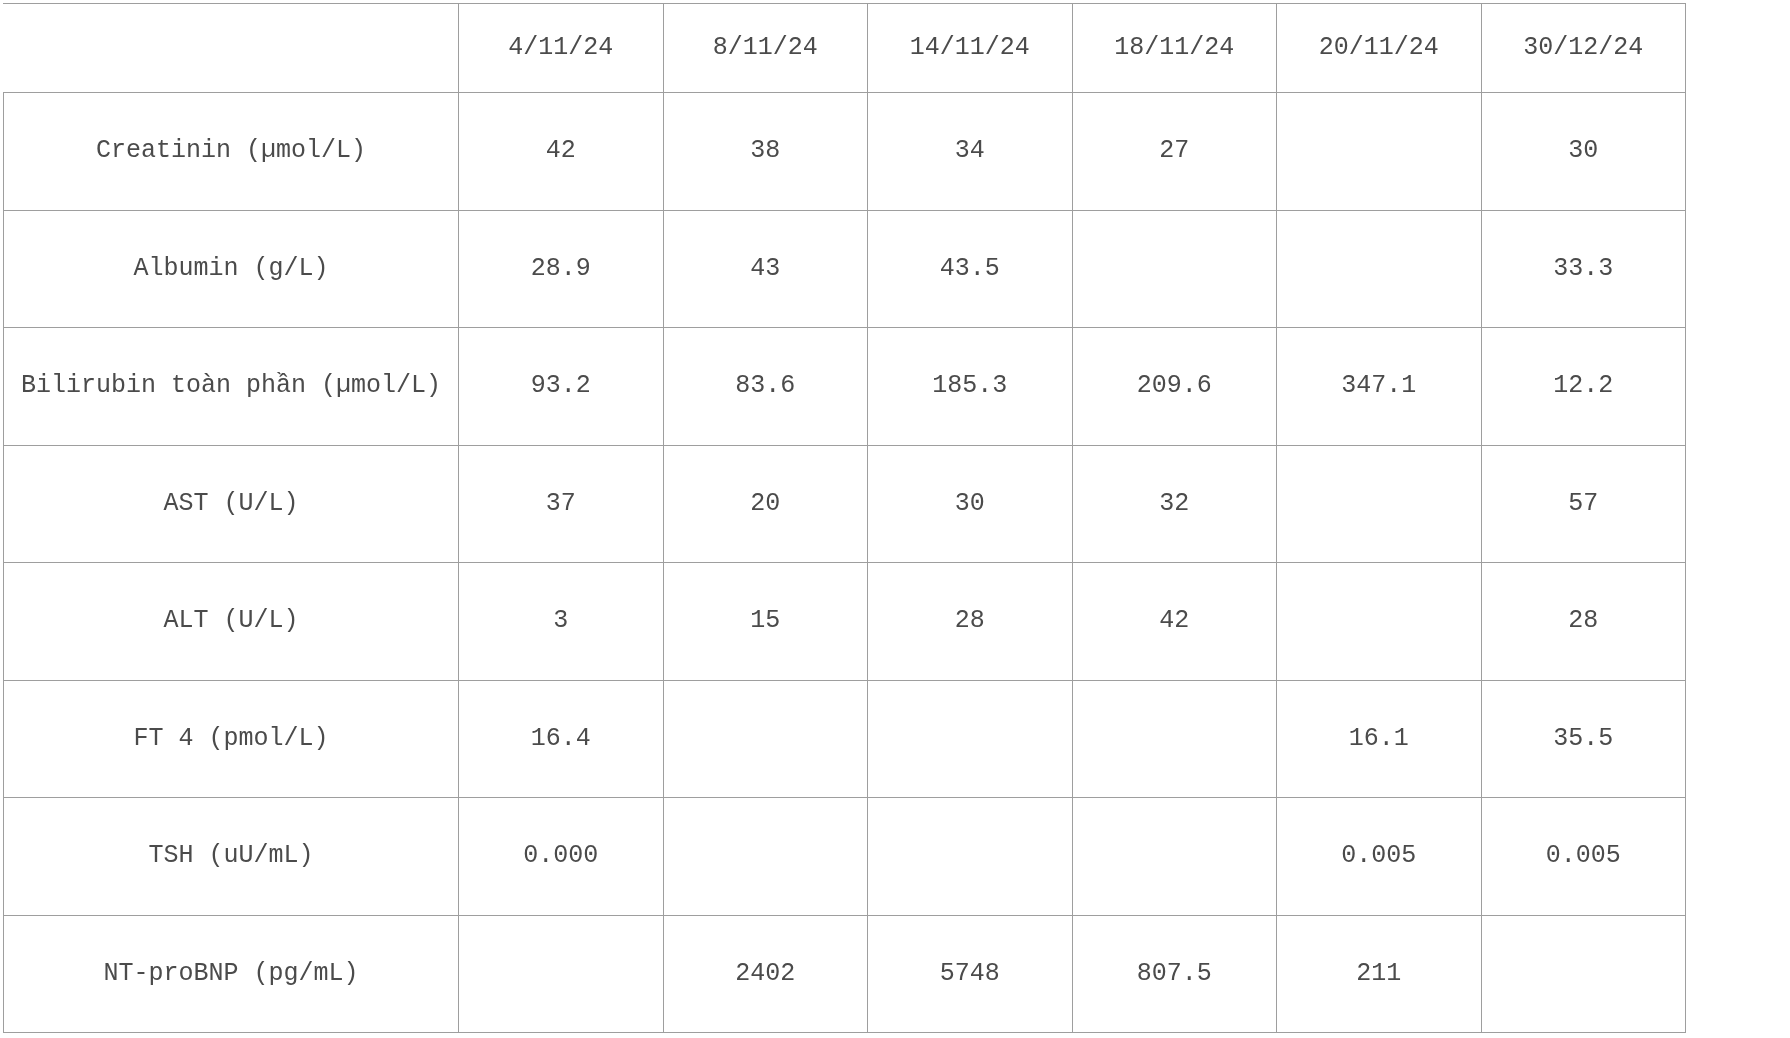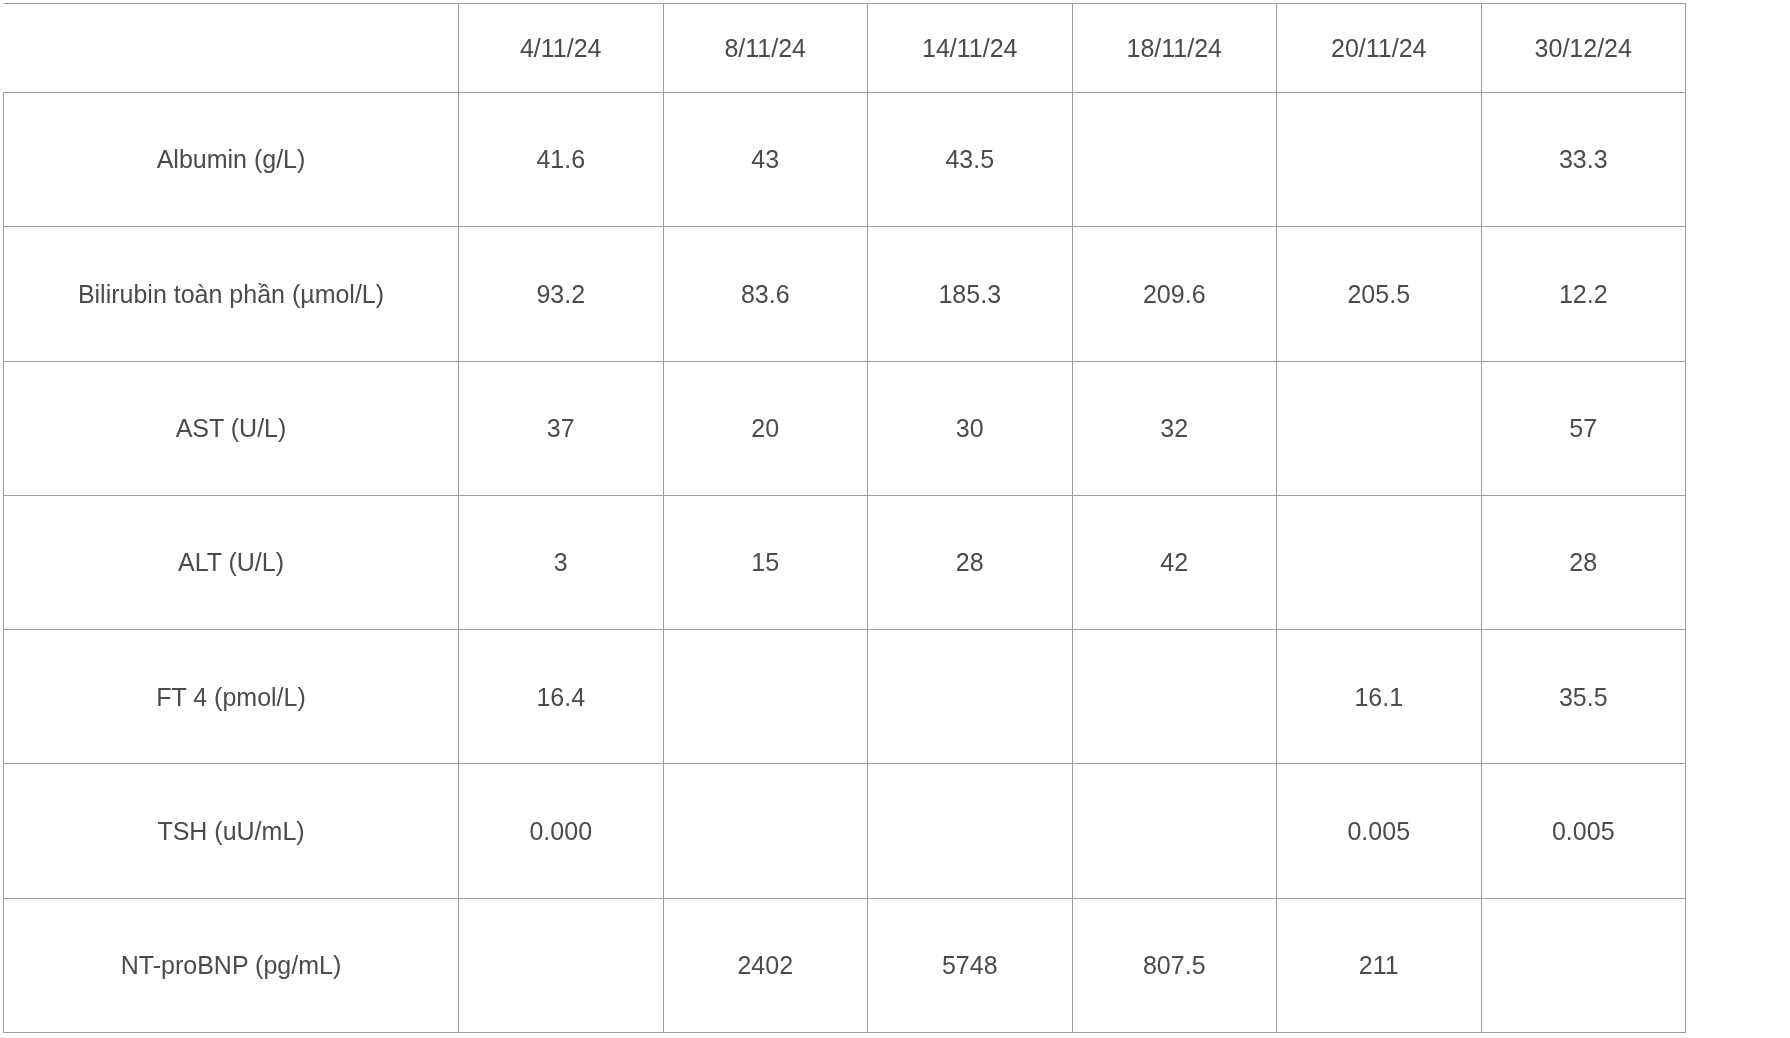--- a/index.html
+++ b/index.html
@@ -22,20 +22,21 @@
     padding: 3px 3px 5px 3px;
     background: #ffffff;
   }
 
   table.lab-table {
     border-collapse: collapse;
     table-layout: fixed;
     width: 1594px;
     height: 1030px;
     background: #ffffff;
+    font-family: Liberation Mono, monospace;
   }
 
   table.lab-table col.col-label { width: 455px; }
   table.lab-table col.col-date  { width: 204.5px; }
 
   table.lab-table th,
   table.lab-table td {
     border: 1px solid #9e9e9e;
     text-align: center;
     vertical-align: middle;
@@ -87,38 +88,47 @@
         <th>4/11/24</th>
         <th>8/11/24</th>
         <th>14/11/24</th>
         <th>18/11/24</th>
         <th>20/11/24</th>
         <th>30/12/24</th>
       </tr>
     </thead>
     <tbody>
 
+      <tr>
+        <td class="row-label">Creatinin (µmol/L)</td>
+        <td>42</td>
+        <td>38</td>
+        <td>34</td>
+        <td>27</td>
+        <td></td>
+        <td>30</td>
+      </tr>
 
       <tr>
         <td class="row-label">Albumin (g/L)</td>
-        <td>41.6</td>
+        <td>28.9</td>
         <td>43</td>
         <td>43.5</td>
         <td></td>
         <td></td>
         <td>33.3</td>
       </tr>
 
       <tr>
         <td class="row-label">Bilirubin toàn phần (µmol/L)</td>
         <td>93.2</td>
         <td>83.6</td>
         <td>185.3</td>
         <td>209.6</td>
-        <td>205.5</td>
+        <td>347.1</td>
         <td>12.2</td>
       </tr>
 
 
       <tr>
         <td class="row-label">AST (U/L)</td>
         <td>37</td>
         <td>20</td>
         <td>30</td>
         <td>32</td>

